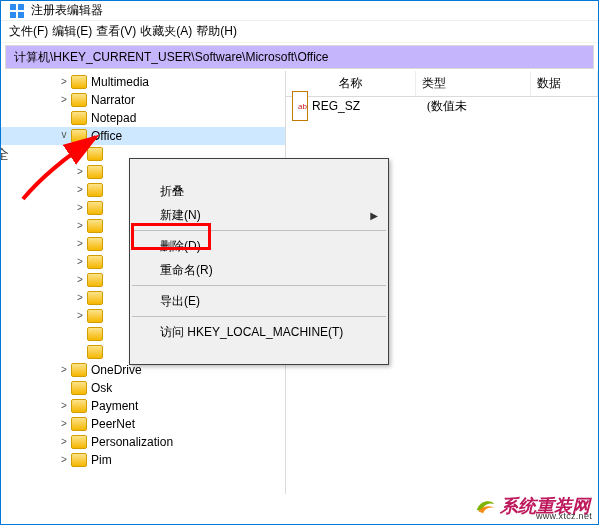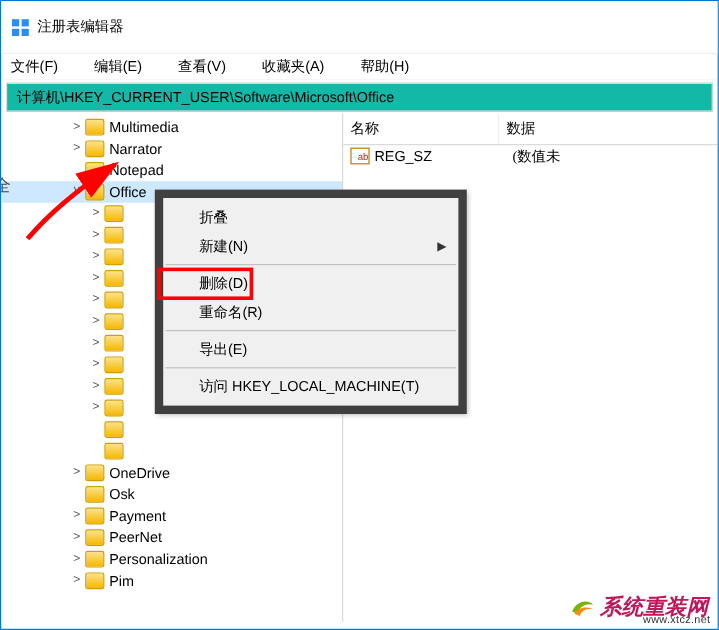--- a/index.html
+++ b/index.html
@@ -1,42 +1,42 @@
 <!DOCTYPE html>
 <html><head>
 <meta charset="utf-8">
 <style>
 * { box-sizing: border-box; margin: 0; padding: 0; font-family: "Microsoft YaHei", "SimSun", sans-serif; font-size: 12px; color: #000; }
 body { width: 599px; height: 525px; background: #fff; position: relative; overflow: hidden; border: 1px solid #0078d7; }
-.titlebar { height: 44px; background: #fff; display: flex; align-items: center; padding-left: 8px; border-bottom: 1px solid #eee; }
+.titlebar { height: 20px; background: #fff; display: flex; align-items: center; padding-left: 8px; border-bottom: 1px solid #eee; }
 .titlebar .app-icon { width: 16px; height: 16px; margin-right: 6px; display: inline-flex; align-items: center; justify-content: center; }
-.menubar { height: 22px; display: flex; align-items: center; padding-left: 8px; gap: 30px; border-bottom: 1px solid #f4f4f4; }
+.menubar { height: 22px; display: flex; align-items: center; padding-left: 8px; gap: 4px; border-bottom: 1px solid #f4f4f4; }
 .menubar span { cursor: default; }
-.addressbar { height: 24px; display: flex; align-items: center; padding-left: 8px; border: 1px solid #dadada; margin: 2px 4px 2px 4px; background: #14b8a6; }
+.addressbar { height: 24px; display: flex; align-items: center; padding-left: 8px; border: 1px solid #dadada; margin: 2px 4px 2px 4px; background: #c4b5fd; }
 .main { display: flex; height: calc(100% - 30px - 22px - 26px - 22px); }
 .tree { width: 285px; border-right: 1px solid #dadada; overflow: hidden; position: relative; }
 .tree-inner { padding-top: 2px; }
 .tree-item { display: flex; align-items: center; height: 18px; line-height: 18px; white-space: nowrap; }
 .tree-item .expander { width: 14px; text-align: center; color: #555; font-size: 10px; cursor: default; }
 .tree-item .expander.v { transform: translateY(-1px); }
 .tree-item .folder-icon { width: 16px; height: 14px; background: linear-gradient(#fce38a,#f5b700); border: 1px solid #d19e00; border-radius: 2px; margin-right: 4px; }
 .tree-item .label { cursor: default; }
 .tree-item.selected { background: #cde8ff; }
 .indent-1 { padding-left: 56px; }
 .indent-2 { padding-left: 72px; }
 .right-pane { flex: 1; overflow: hidden; }
 .list-header { display: flex; border-bottom: 1px solid #dadada; }
 .list-header .col { padding: 4px 6px; border-right: 1px solid #eee; }
-.col-name { width: 130px; }
+.col-name { width: 130px; text-align: center; }
 .col-type { width: 115px; }
 .col-data { flex: 1; font-family: Liberation Serif, serif; }
 .list-row { display: flex; height: 18px; align-items: center; }
-.val-icon { width: 16px; height: 14px; background: #fff; border: 1px solid #c27a00; margin: 0 4px 0 6px; position: relative; display: inline-flex; align-items: center; justify-content: flex-end; }
+.val-icon { width: 16px; height: 30px; background: #fff; border: 1px solid #c27a00; margin: 0 4px 0 6px; position: relative; display: inline-flex; align-items: center; justify-content: flex-end; }
 .val-icon span { font-size: 8px; color: #c22; }
-.context-menu { position: absolute; left: 128px; top: 157px; width: 260px; background: #f0f0f0; border: 7px solid #404040; box-shadow: 2px 2px 4px rgba(0,0,0,.25); padding: 4px 0; z-index: 50; }
+.context-menu { position: absolute; left: 128px; top: 157px; width: 260px; background: #f0f0f0; border: 1px solid #404040; box-shadow: 2px 2px 4px rgba(0,0,0,.25); padding: 20px 0; z-index: 50; }
 .context-item { height: 24px; display: flex; align-items: center; padding-left: 30px; position: relative; cursor: default; }
 .context-item .arrow { position: absolute; right: 10px; font-size: 10px; color: #333; }
 .context-sep { height: 1px; background: #c0c0c0; margin: 3px 2px; }
 .highlight-red { position: absolute; left: 130px; top: 222px; width: 80px; height: 27px; border: 3px solid #ff0000; z-index: 60; pointer-events: none; }
 .red-arrow { position: absolute; left: 17px; top: 128px; z-index: 55; pointer-events: none; }
 .truncated-marker { position: absolute; left: -6px; top: 145px; width: 12px; height: 20px; color: #444; font-size: 14px; }
 .watermark { position: absolute; right: 4px; bottom: 4px; display: flex; align-items: center; background: rgba(255,255,255,.95); padding: 2px 4px; z-index: 70; }
 .watermark .logo-swoosh { width: 22px; height: 22px; margin-right: 4px; }
 .watermark .brand { font-size: 18px; font-weight: 700; font-style: italic; color: #be185d; }
 .watermark .url { position: absolute; right: 2px; bottom: -1px; font-size: 9px; color: #333; letter-spacing: .3px;}
@@ -171,20 +171,21 @@
           <span class="expander">&gt;</span>
           <span class="folder-icon"></span>
           <span class="label">Pim</span>
         </div>
     </div>
   </div>
 
   <div class="right-pane">
     <div class="list-header">
       <div class="col col-name">名称</div>
+      <div class="col col-type">类型</div>
       <div class="col col-data">数据</div>
     </div>
     <div class="list-row">
       <span class="val-icon">
           <span>ab</span>
         </span>
       <span class="col-type">REG_SZ</span>
       <span class="col-data">(数值未</span>
     </div>
   </div>

